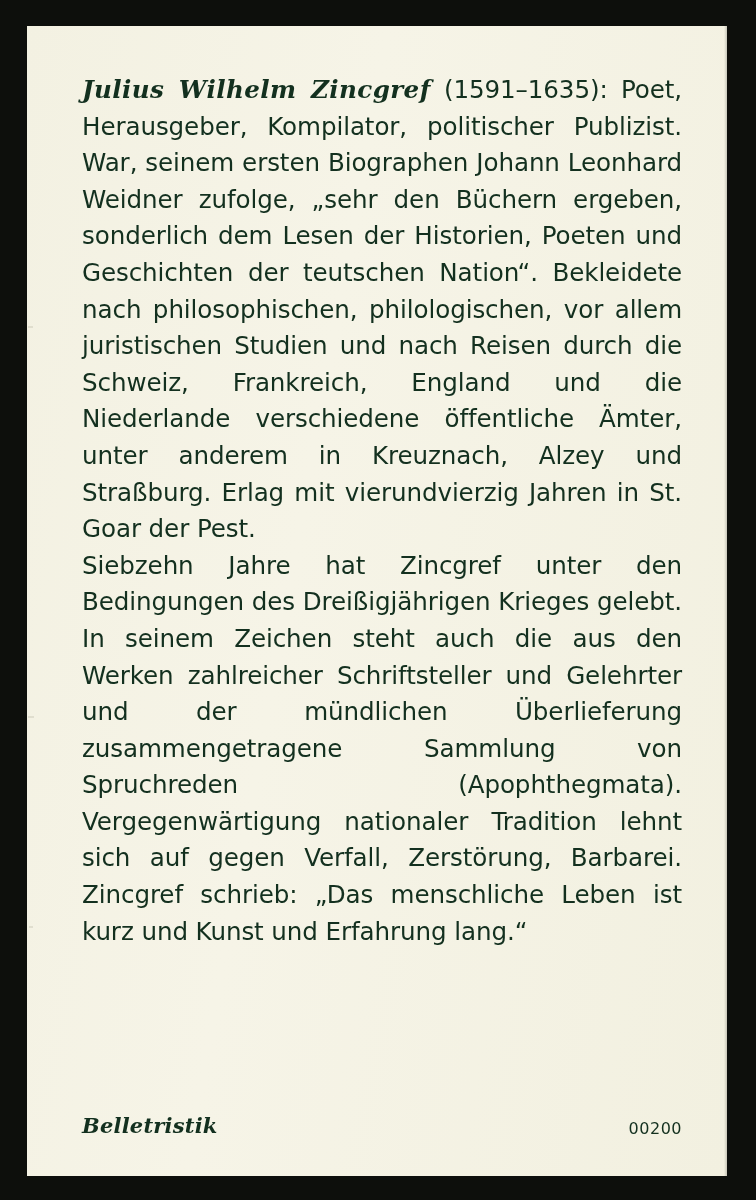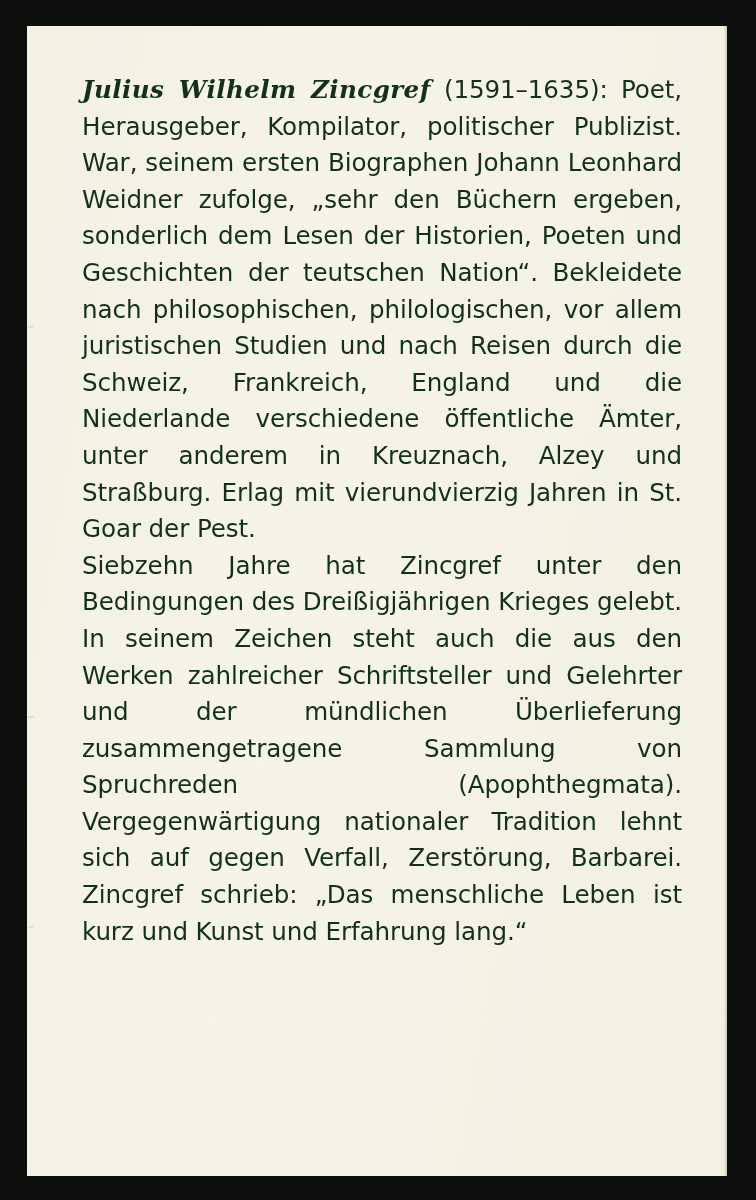--- a/index.html
+++ b/index.html
@@ -112,17 +112,21 @@
 
       <div class="edge-mark m1"></div>
       <div class="edge-mark m2"></div>
       <div class="edge-mark m3"></div>
 
       <div class="blurb">
         <p><span class="author-name">Julius Wilhelm Zincgref</span><span> (1591–1635): Poet, Herausgeber, Kompilator, politischer Publizist. War, seinem ersten Biographen Johann Leonhard Weidner zufolge, „sehr den Büchern ergeben, sonderlich dem Lesen der Historien, Poeten und Geschichten der teutschen Nation“. Bekleidete nach philosophischen, philologischen, vor allem juristischen Studien und nach Reisen durch die Schweiz, Frankreich, England und die Niederlande verschiedene öffentliche Ämter, unter anderem in Kreuznach, Alzey und Straßburg. Erlag mit vierundvierzig Jahren in St. Goar der Pest.</span></p>
         <p>Siebzehn Jahre hat Zincgref unter den Bedingungen des Dreißigjährigen Krieges gelebt. In seinem Zeichen steht auch die aus den Werken zahlreicher Schriftsteller und Gelehrter und der mündlichen Überlieferung zusammengetragene Sammlung von Spruchreden (Apophthegmata). Vergegenwärtigung nationaler Tradition lehnt sich auf gegen Verfall, Zerstörung, Barbarei. Zincgref schrieb: „Das menschliche Leben ist kurz und Kunst und Erfahrung lang.“</p>
       </div>
 
+      <div class="footer">
+        <div class="genre">Belletristik</div>
+        <div class="code">00200</div>
+      </div>
 
       <div class="right-sliver"></div>
     </div>
   </div>
 </div>
 
 </body></html>

